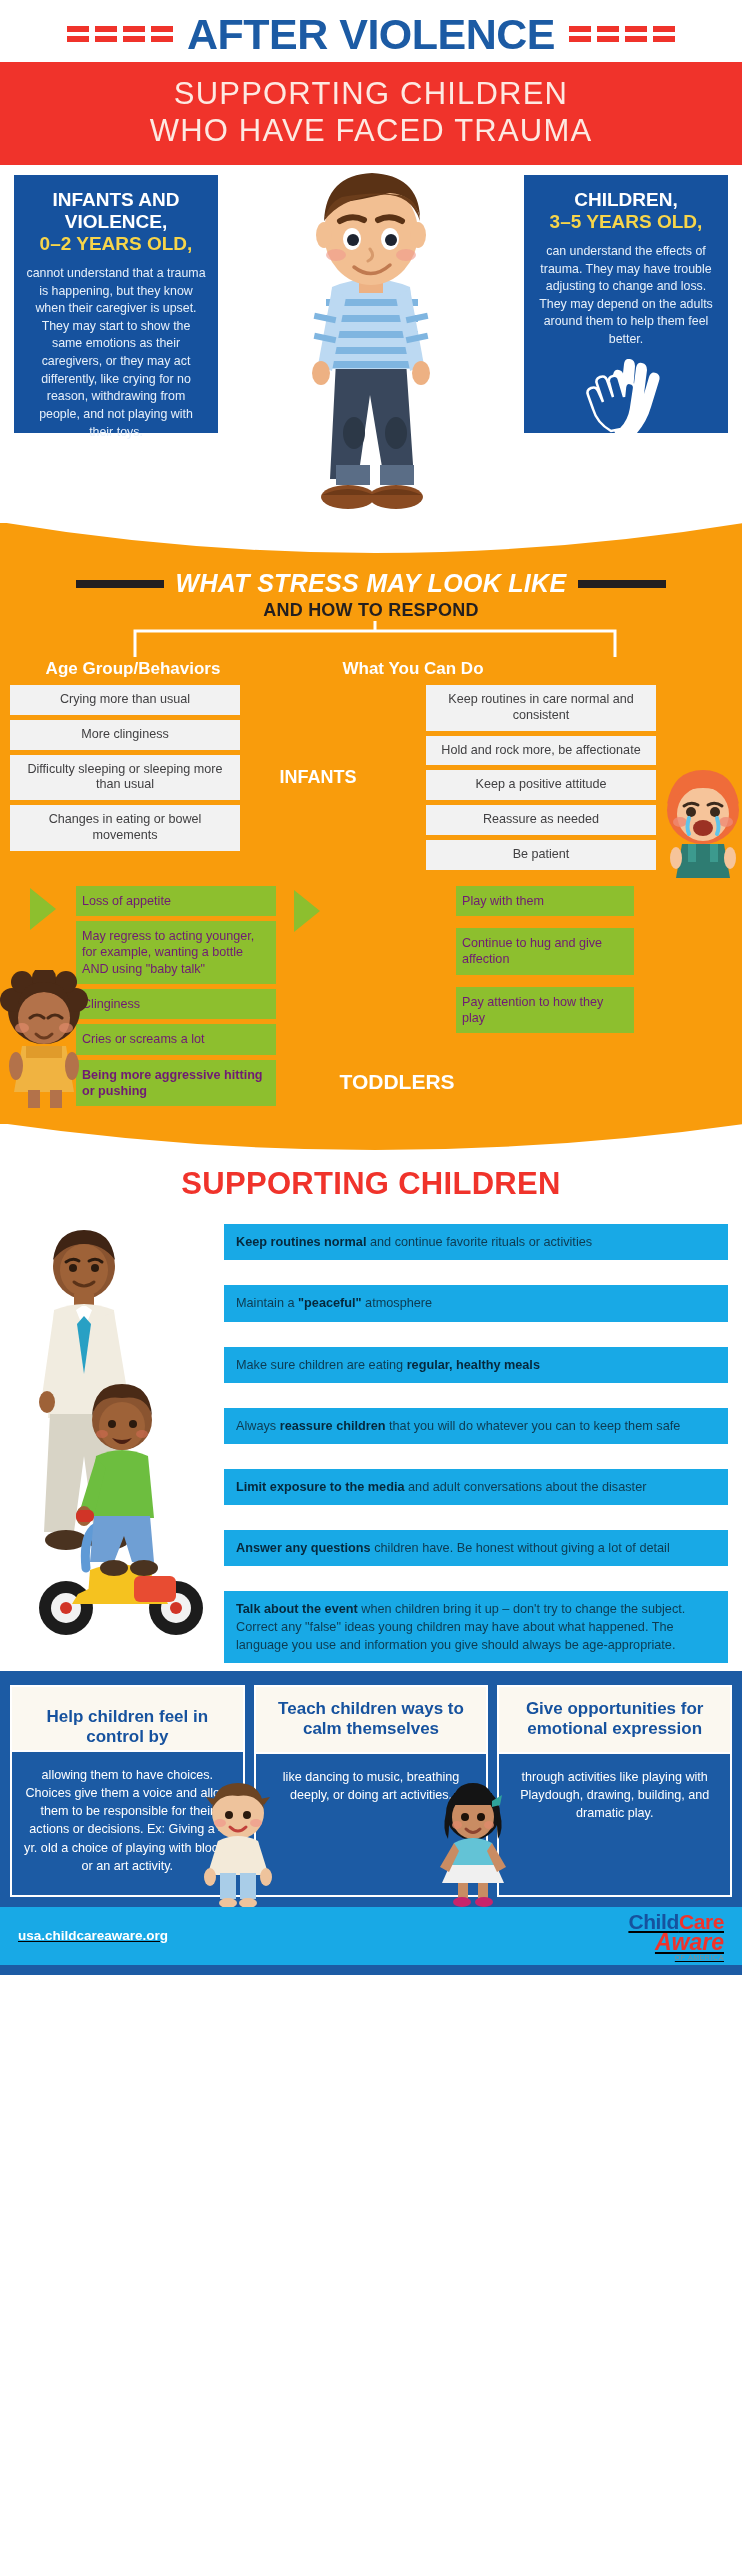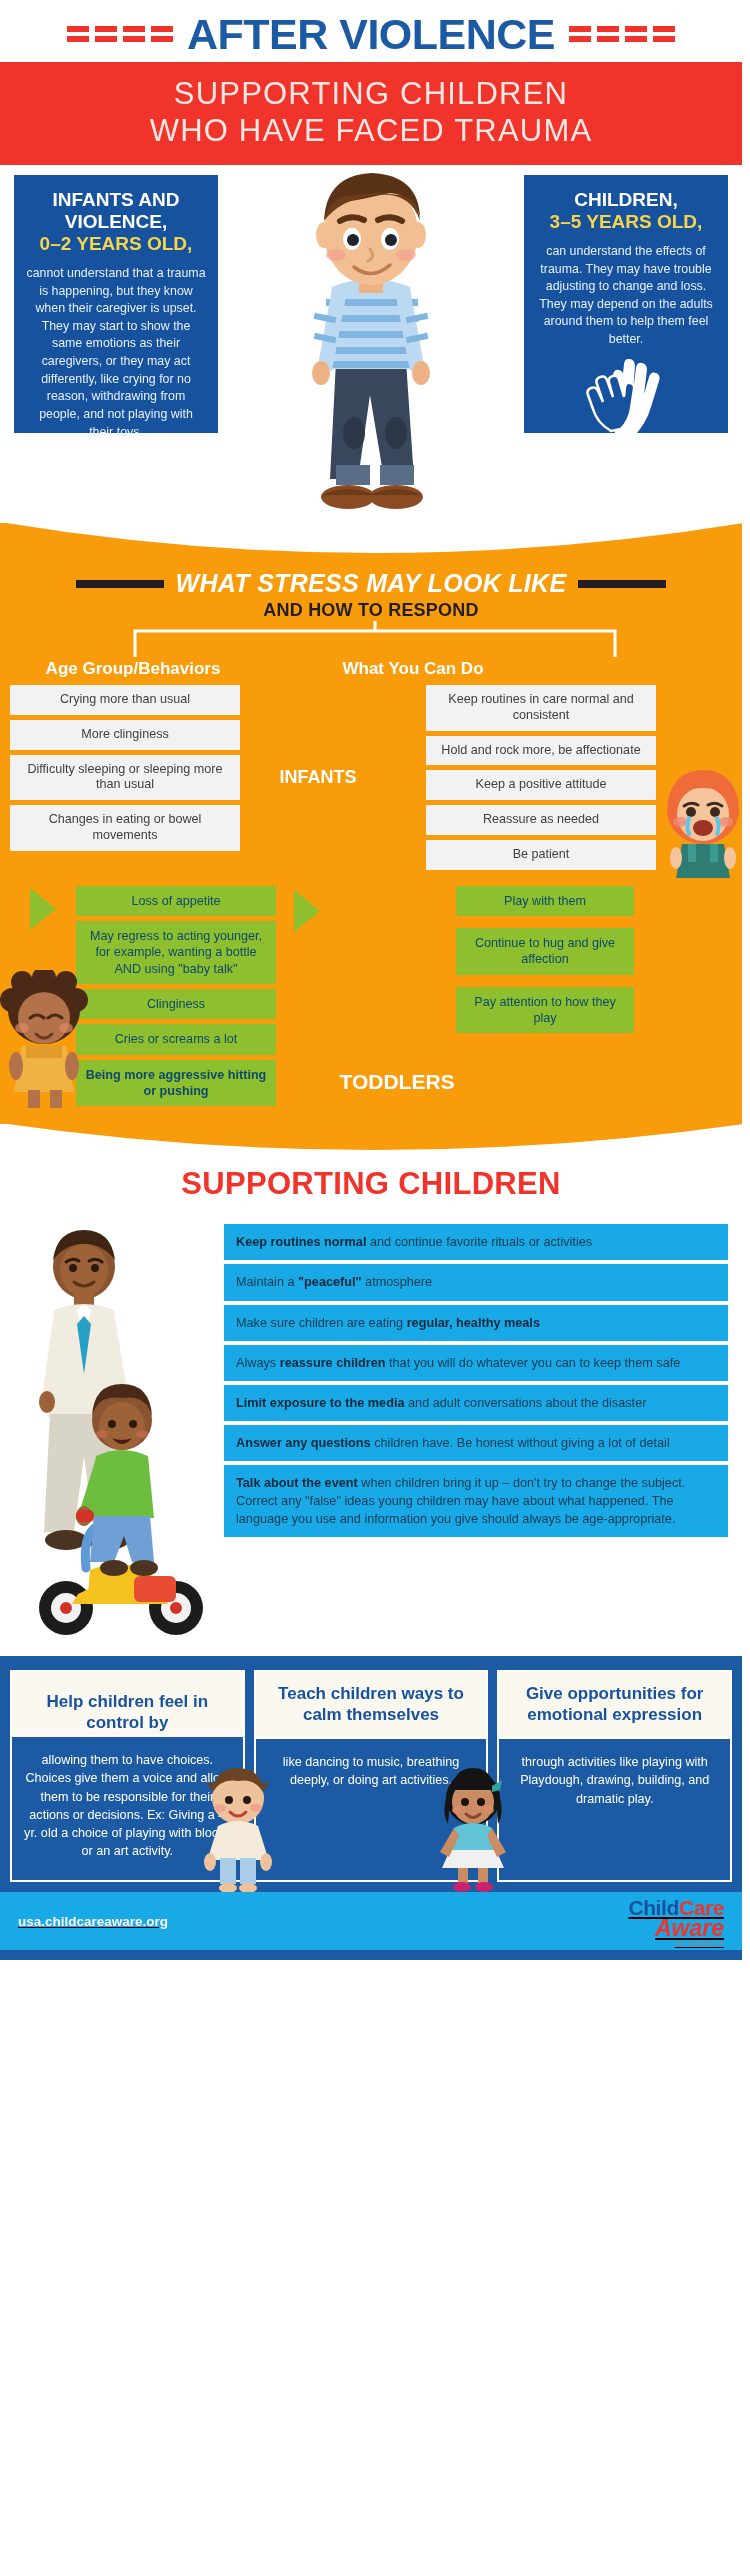--- a/index.html
+++ b/index.html
@@ -185,23 +185,23 @@
   }
   .arrow-tri {
     width: 0; height: 0;
     border-top: 21px solid transparent;
     border-bottom: 21px solid transparent;
     border-left: 26px solid #8dbf2e;
     margin-top: 2px;
   }
   .chip-green {
     background: #8dbf2e;
-    color: #0c4a6e;
+    color: #701a75;
     font-size: 12.6px;
-    text-align: center;
+    text-align: left;
     padding: 7px 6px;
     line-height: 1.3;
   }
   .chip-green.bold { font-weight: bold; }
   .toddler-label {
     color: #ffffff;
     font-weight: bold;
     font-size: 21px;
     display: flex;
     align-items: flex-end;
@@ -220,21 +220,21 @@
   .support-title {
     text-align: center;
     color: #f0332b;
     font-size: 31px;
     font-weight: bold;
     padding-top: 42px;
     letter-spacing: 0.3px;
   }
   .support-body { display: flex; padding: 22px 14px 0 14px; }
   .support-illus { width: 210px; position: relative; }
-  .support-list { flex: 1; display: flex; flex-direction: column; gap: 4px; }
+  .support-list { flex: 1; display: flex; flex-direction: column; gap: 25px; }
   .blue-chip {
     background: #18a9e6;
     color: #0d3b52;
     font-size: 12.7px;
     line-height: 1.42;
     padding: 9px 12px;
   }
   .blue-chip b { color: #06283c; font-weight: bold; }
 
   

